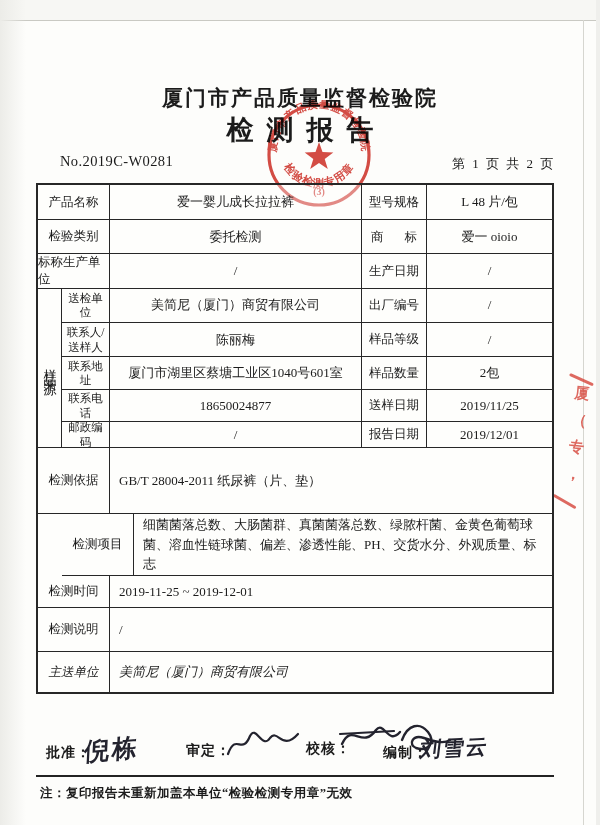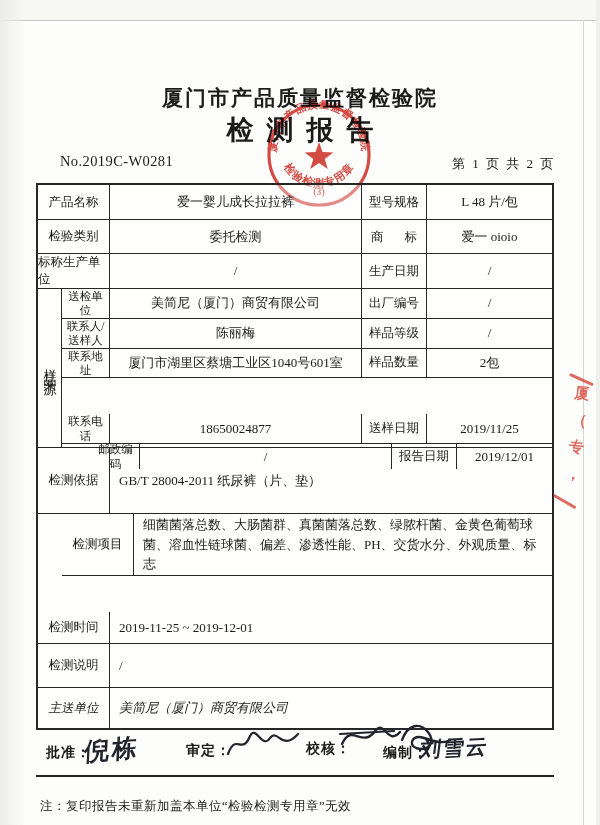--- a/index.html
+++ b/index.html
@@ -36,33 +36,33 @@
   .c-v1{width:252px;flex:none;text-align:center;}
   .c-l2{width:65px;flex:none;}
   .c-v2{flex:1;}
   .c-vert{width:24px;flex:none;}
   .c-sl{width:48px;flex:none;font-size:11.5px;text-align:center;word-break:break-all;line-height:1.25;padding:0 1px;}
   .c-vf{flex:1;justify-content:flex-start;padding:0 9px;text-align:left;line-height:1.5;}
   .vtext{writing-mode:vertical-rl;letter-spacing:5px;font-size:13px;}
   .ggrid{flex:1;display:flex;flex-direction:column;}
   .ggrid .row:last-child{border-bottom:none;flex:1;}
   .spread{text-align-last:justify;padding:0 9px;width:65px;box-sizing:border-box;display:block;line-height:32px;text-align:right;}
-  .h35{height:35px;}.h34{height:34px;}.h33{height:33px;}.h32{height:32px;margin-top:36px;}
-  .h25{height:25px;margin-left:30px;}.h22{height:22px;}.h66{height:66px;}.h62{height:62px;margin-left:24px;}
+  .h35{height:35px;}.h34{height:34px;}.h33{height:33px;}.h32{height:32px;}
+  .h25{height:25px;}.h22{height:22px;}.h66{height:66px;}.h62{height:62px;margin-left:24px;}
   .h44{height:44px;}.h40{height:40px;font-style:italic;}.h159{height:159px;}
 
   
   .sig-label{position:absolute;font-size:14px;font-weight:bold;letter-spacing:1px;}
   .hand{position:absolute;color:#23232e;font-family:"DejaVu Sans",sans-serif;font-weight:600;}
   .hand-approve{left:84px;top:733px;font-size:25px;transform:rotate(-5deg) skewX(-8deg);letter-spacing:3px;}
   .hand-compile{left:420px;top:734px;font-size:21px;transform:rotate(-3deg) skewX(-10deg);letter-spacing:2px;}
   .sig-svg{position:absolute;}
 
   .foot-line{position:absolute;left:36px;top:775px;width:518px;height:2px;background:#232323;}
-  .foot-note{position:absolute;left:40px;top:785px;font-size:12.5px;font-weight:400;letter-spacing:.5px;margin-top:13px;}
+  .foot-note{position:absolute;left:40px;top:785px;font-size:12.5px;font-weight:700;letter-spacing:.5px;}
 </style>
 </head>
 <body>
 
 <div id="paper">
   <div class="edge-top"></div>
   <div class="edge-left"></div>
   <div class="edge-right"></div>
   <div class="edge-right-band"></div>
 

